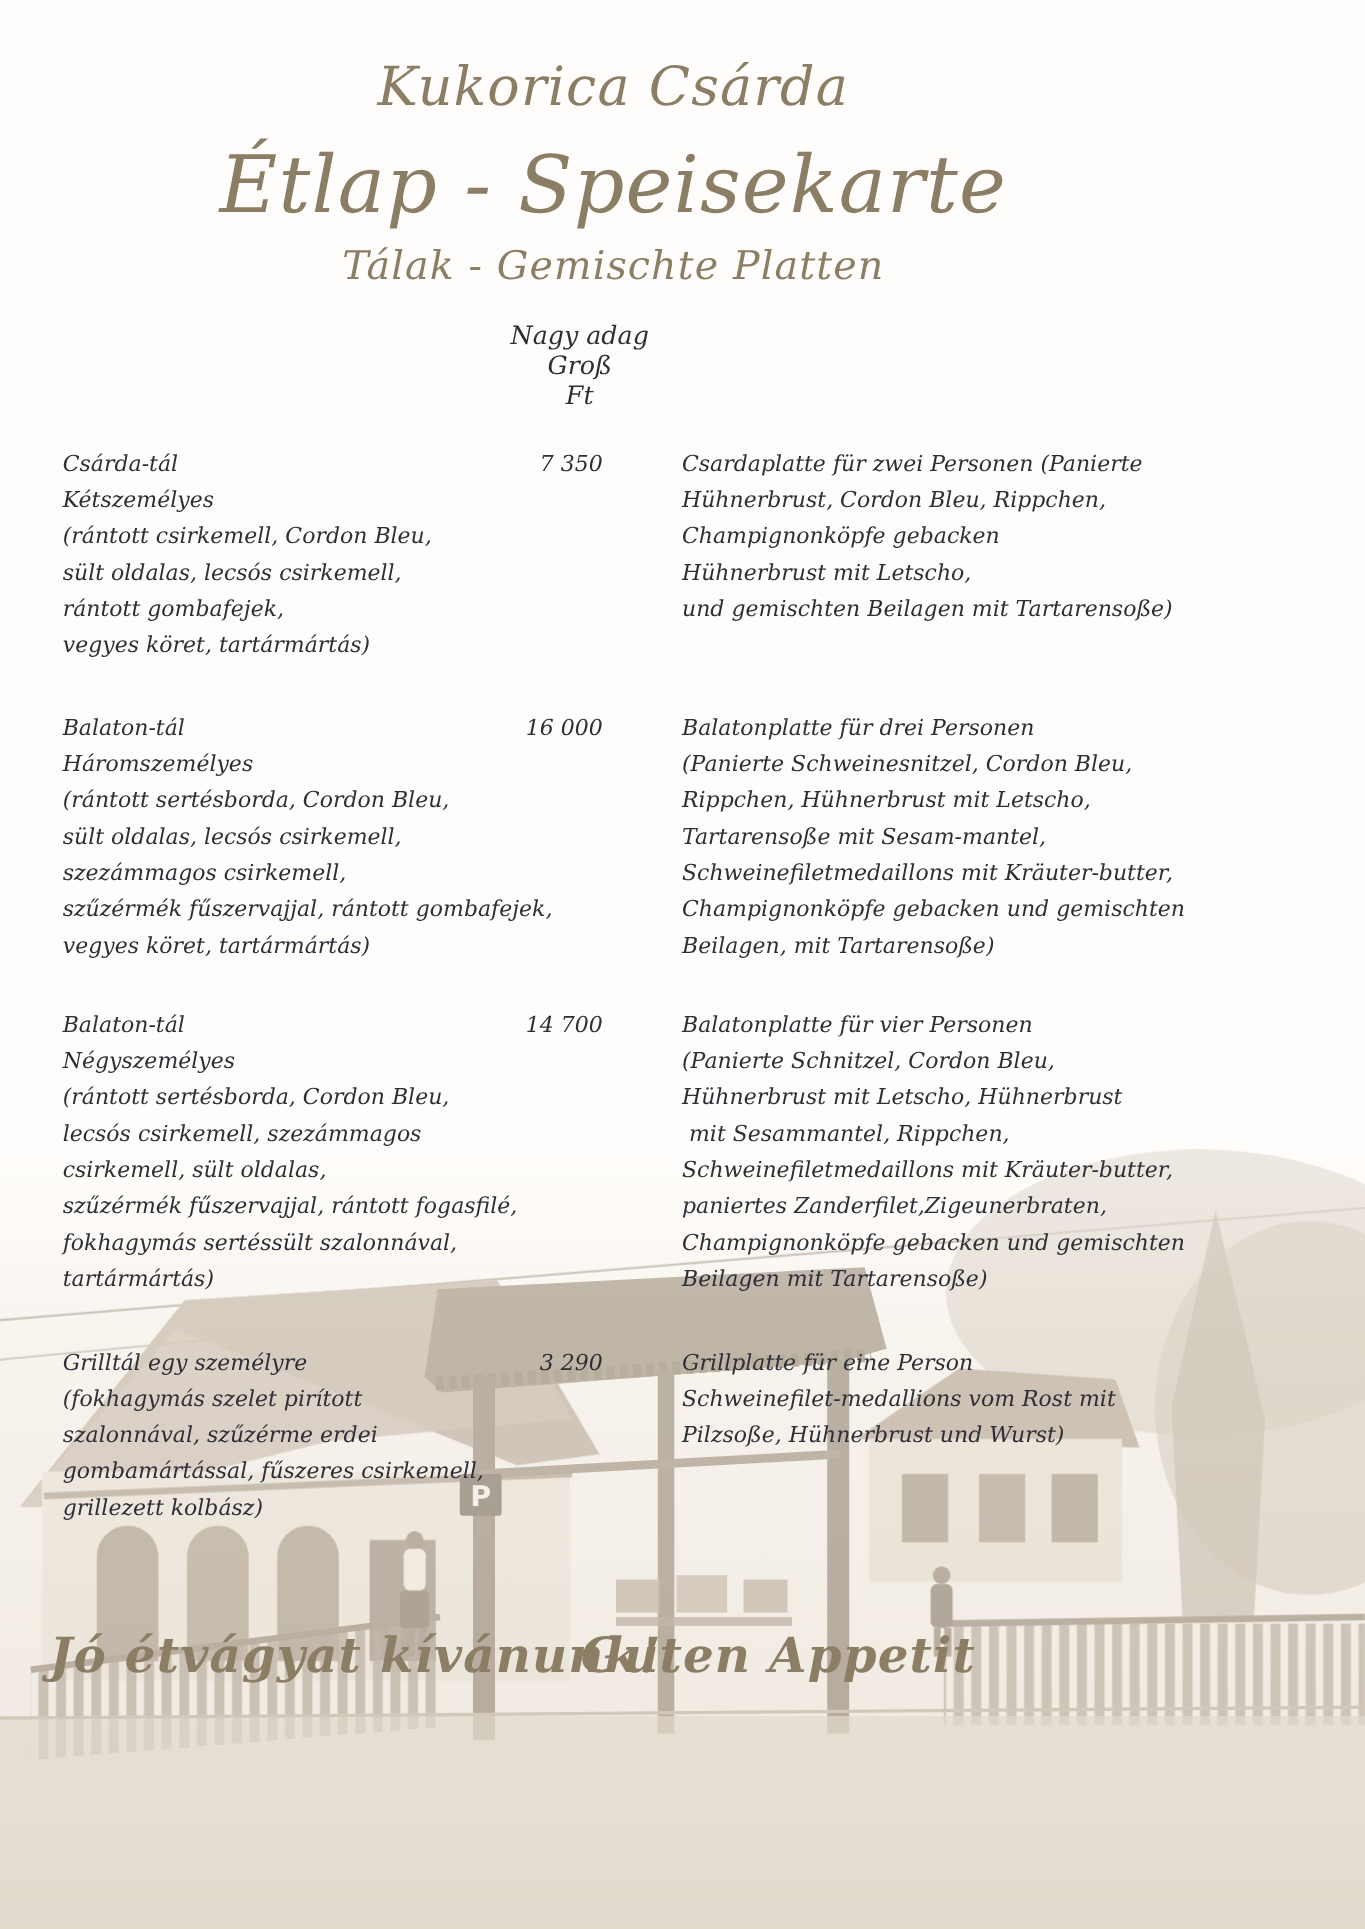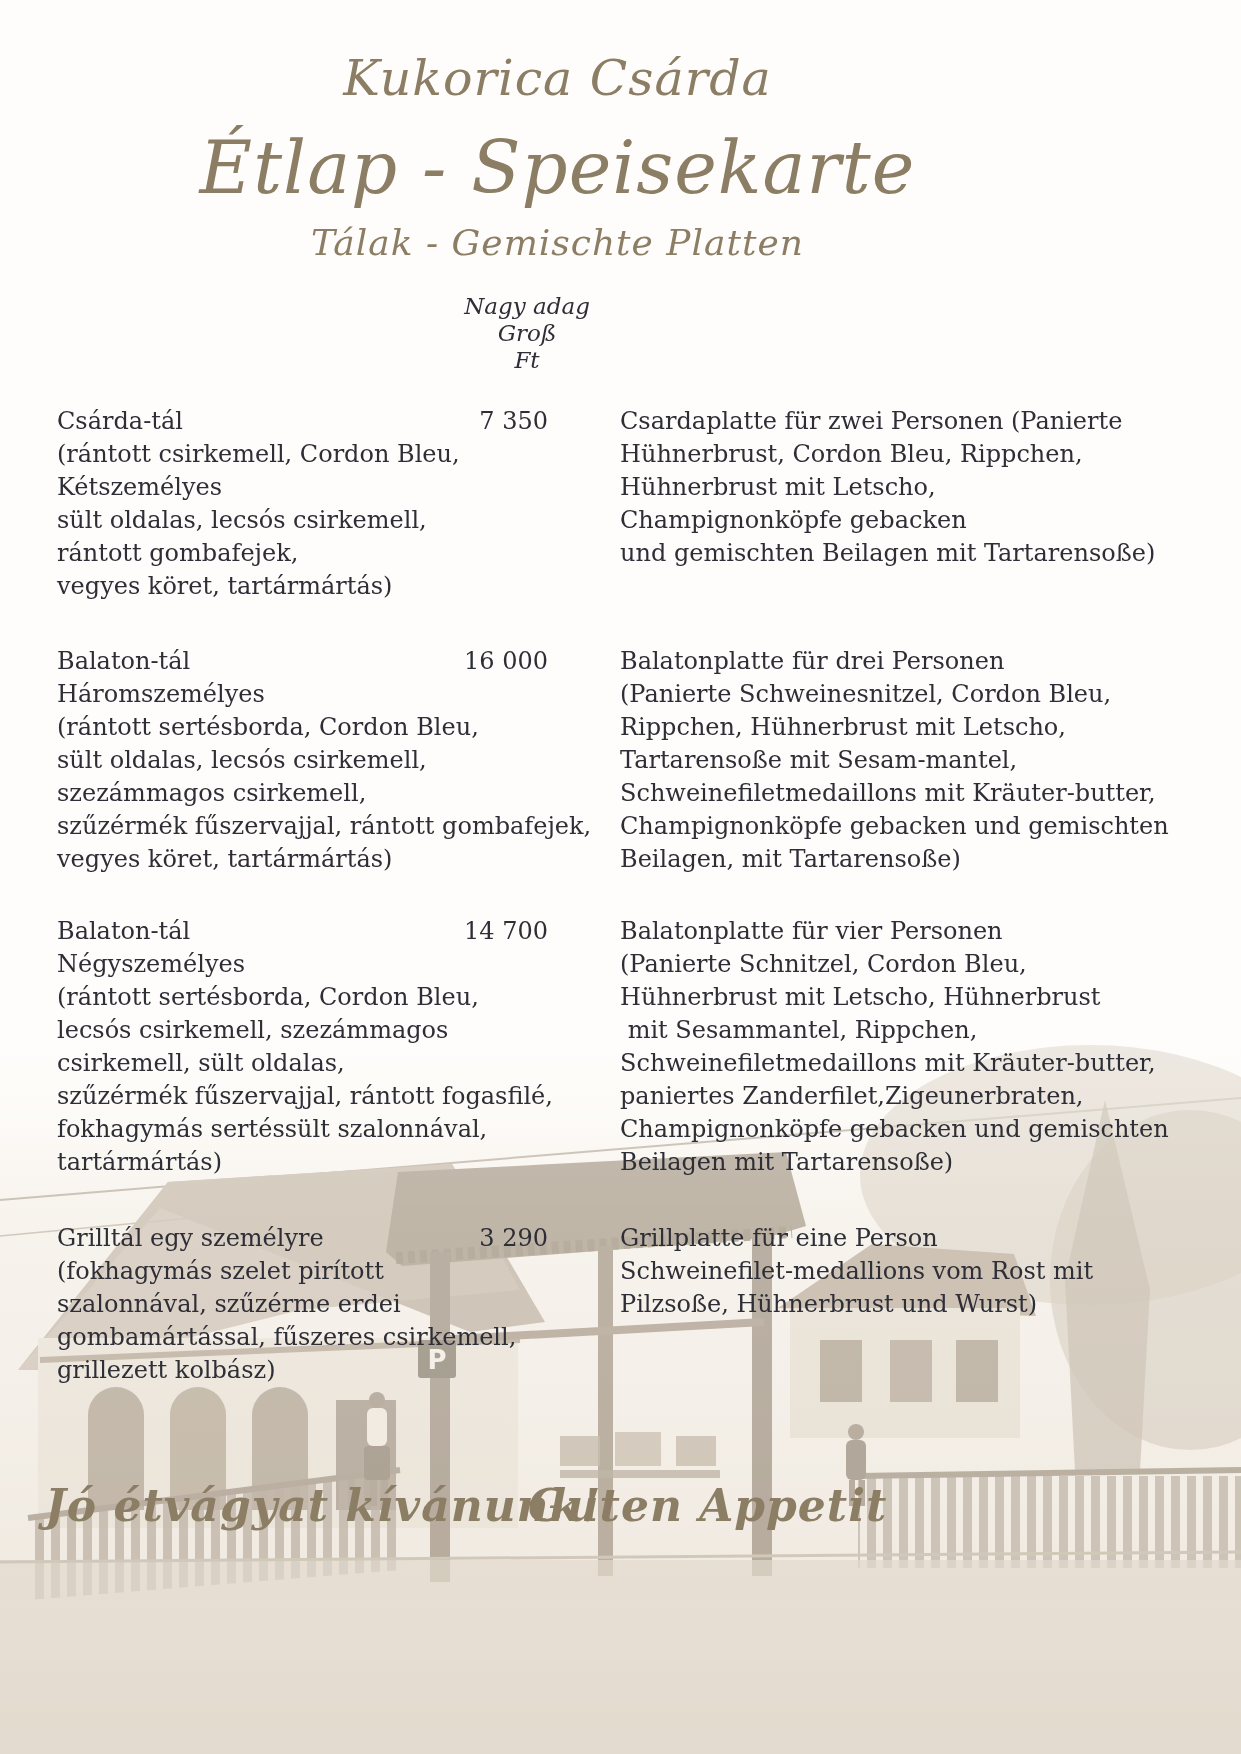--- a/index.html
+++ b/index.html
@@ -26,21 +26,21 @@
   .subtitle{top:222px;font-size:36px;}
   .price-header{
     top:293px;left:397px;width:260px;
     text-align:center;
     font-style:italic;font-size:23px;line-height:27px;
     color:var(--text);z-index:3;
   }
   .menu-item .line{white-space:pre;}
   .col{
     position:absolute;
-    font-size:24px;line-height:33px;
+    font-style:italic;font-size:20px;line-height:33px;
     color:var(--text);z-index:3;
   }
   .col-hu{left:57px;width:530px;}
   .col-price{left:398px;width:150px;text-align:right;}
   .col-de{left:620px;width:615px;}
   .item1{top:405px;}
   .item2{top:645px;}
   .item3{top:915px;}
   .item4{top:1222px;}
   .footer-wish{
@@ -145,32 +145,32 @@
 
   <div class="abs price-header">
     <div>Nagy adag</div>
     <div>Groß</div>
     <div>Ft</div>
   </div>
 
   <div class="menu-item">
     <div class="abs col col-hu item1">
         <div class="line">Csárda-tál</div>
+        <div class="line">Kétszemélyes</div>
         <div class="line">(rántott csirkemell, Cordon Bleu,</div>
-        <div class="line">Kétszemélyes</div>
         <div class="line">sült oldalas, lecsós csirkemell,</div>
         <div class="line">rántott gombafejek,</div>
         <div class="line">vegyes köret, tartármártás)</div>
       </div>
     <div class="abs col col-price item1">7 350</div>
     <div class="abs col col-de item1">
         <div class="line">Csardaplatte für zwei Personen (Panierte</div>
         <div class="line">Hühnerbrust, Cordon Bleu, Rippchen,</div>
+        <div class="line">Champignonköpfe gebacken</div>
         <div class="line">Hühnerbrust mit Letscho,</div>
-        <div class="line">Champignonköpfe gebacken</div>
         <div class="line">und gemischten Beilagen mit Tartarensoße)</div>
       </div>
   </div>
 
   <div class="menu-item">
     <div class="abs col col-hu item2">
         <div class="line">Balaton-tál</div>
         <div class="line">Háromszemélyes</div>
         <div class="line">(rántott sertésborda, Cordon Bleu,</div>
         <div class="line">sült oldalas, lecsós csirkemell,</div>

